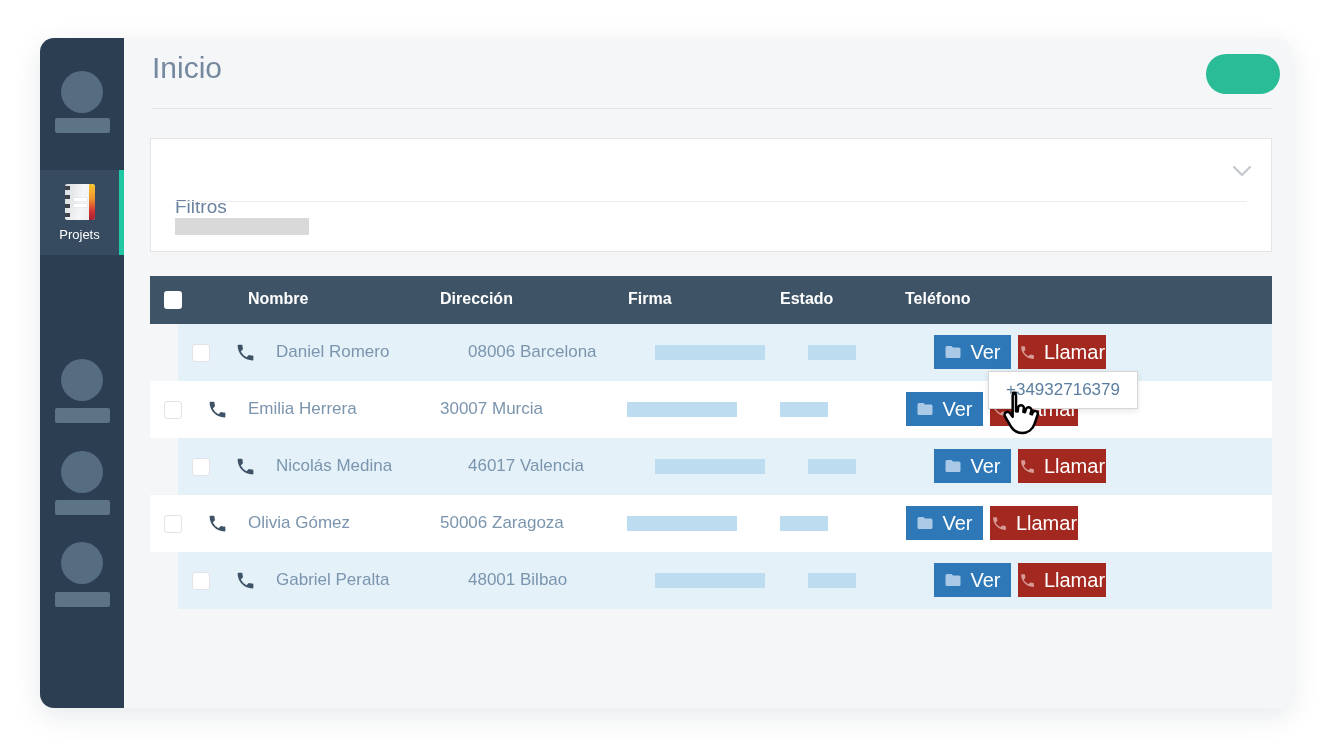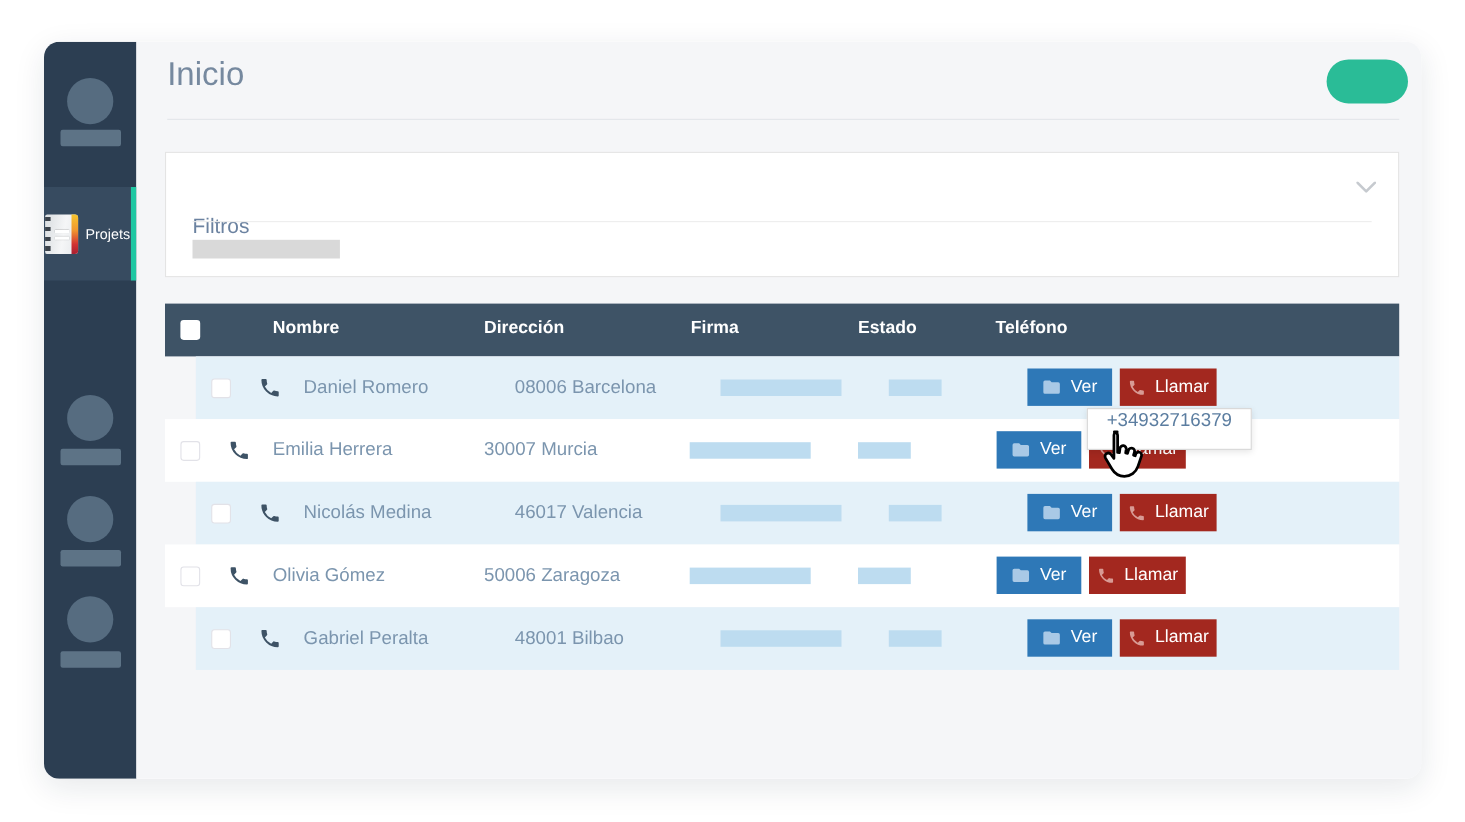--- a/index.html
+++ b/index.html
@@ -8,21 +8,21 @@
 
   .window { position:absolute; left:40px; top:38px; width:1252px; height:670px;
             border-radius:14px; overflow:hidden; display:flex;
             box-shadow:0 8px 28px rgba(20,40,60,.10); }
 
   
   .sidebar { position:relative; width:84px; flex:0 0 84px; background:#2c3e52; }
   .ph-circle { position:absolute; left:21px; width:42px; height:42px; border-radius:50%; background:#566c80; }
   .ph-bar { position:absolute; left:15px; width:55px; height:15px; border-radius:2px; background:#5d7386; }
   .nav-active { position:absolute; left:0; top:132px; width:84px; height:85px; background:#374b60;
-                border-right:5px solid #1fc8a3; display:flex; flex-direction:row; align-items:center; justify-content:center; gap:7px; cursor:pointer; }
+                border-right:5px solid #1fc8a3; display:flex; flex-direction:column; align-items:center; justify-content:center; gap:7px; cursor:pointer; }
   .nav-active-label { color:#ffffff; font-size:13px; }
   
   .book-icon { position:relative; width:30px; height:36px; background:linear-gradient(100deg,#d9dde0 0%,#f5f6f7 55%,#e4e7ea 100%); border-radius:2px 3px 3px 2px; }
   .book-icon .spine { position:absolute; left:0; top:2px; width:5px; height:32px;
      background:repeating-linear-gradient(#3c434b 0 4px, transparent 4px 9px); }
   .book-icon .tabs { position:absolute; right:0; top:0; width:6px; height:36px; border-radius:0 3px 3px 0;
      background:linear-gradient(#f6c52e 0%, #f0962f 40%, #d23333 75%, #a81f31 100%); }
   .book-icon .eq1, .book-icon .eq2 { position:absolute; left:9px; width:13px; height:3px; background:#ffffff; box-shadow:0 0 1px rgba(0,0,0,.35); }
   .book-icon .eq1 { top:14px; } .book-icon .eq2 { top:20px; }
 
@@ -64,30 +64,30 @@
   .row { position:relative; height:57px; }
   .row.alt { background:#e4f1f9;margin-left:28px; }
   .row.plain { background:#ffffff; }
   .row .cb { top:20px; border:1px solid #e2e2e8; }
   .row-phone-icon { position:absolute; left:57px; top:18px; width:21px; height:21px; color:#3e5366; }
   .cell-name { position:absolute; left:98px; top:18px; font-size:17px; color:#7b95ae; }
   .cell-addr { position:absolute; left:290px; top:18px; font-size:17px; color:#7b95ae; }
   .ph-firma { position:absolute; left:477px; top:21px; width:110px; height:15px; background:#bddcf0; }
   .ph-estado { position:absolute; left:630px; top:21px; width:48px; height:15px; background:#bddcf0; }
   .btn { position:absolute; top:11px; height:34px; display:flex; align-items:center; justify-content:center;
-         gap:8px; color:#ffffff; font-size:16px; cursor:pointer; border:none;text-align:center; }
+         gap:8px; color:#ffffff; font-size:20px; cursor:pointer; border:none;text-align:center; }
   .btn-ver { left:756px; width:77px; background:#2e78b7; }
   .btn-ver svg { width:18px; height:18px; fill:#a9c9e6; }
   .btn-llamar { left:840px; width:88px; background:#a3281f; }
   .btn-llamar svg { width:17px; height:17px; fill:#d89a94; }
 
   
   .call-popup { position:absolute; left:864px; top:333px; width:150px; height:38px; background:#ffffff;
                 border:1px solid #d6d6d6; box-shadow:0 2px 6px rgba(0,0,0,.10);
-                display:flex; justify-content:center; z-index:5; cursor:pointer; }
+                display:flex; align-items:center; justify-content:center; z-index:5; cursor:pointer; }
   .call-popup span { font-size:17px; color:#5b7da0; }
   .ring-tooltip { position:absolute; left:919px; top:385px; width:222px; height:44px; background:#ffffff;
                   border-radius:22px; box-shadow:0 4px 14px rgba(0,0,0,.16);
                   display:flex; align-items:center; justify-content:center; z-index:7; }
   .ring-tooltip span { font-size:20px; color:#2b3844; }
   .cursor-hand { position:absolute; left:872px; top:352px; width:44px; height:50px; z-index:9; }
 </style>
 </head>
 <body>
 

